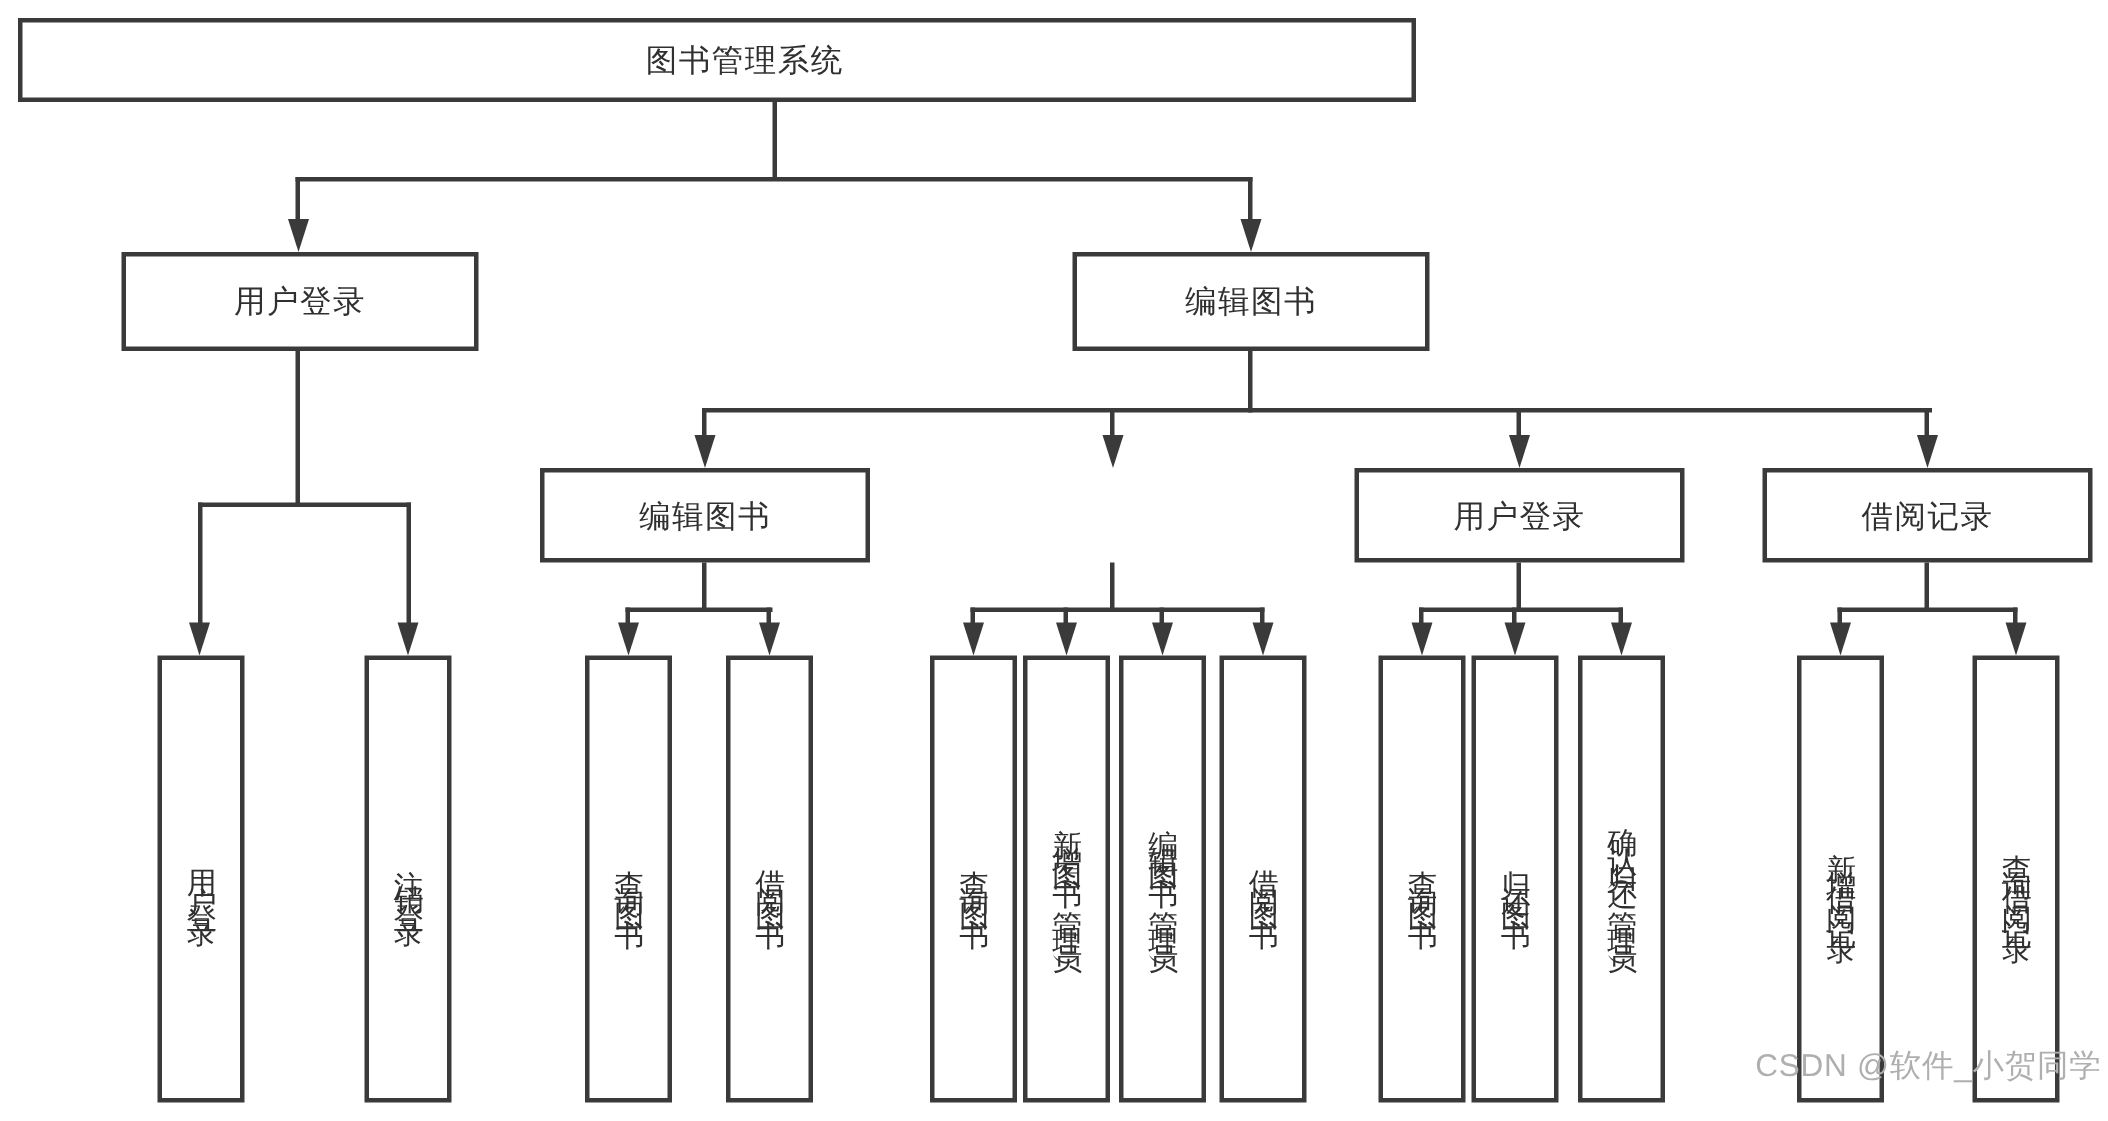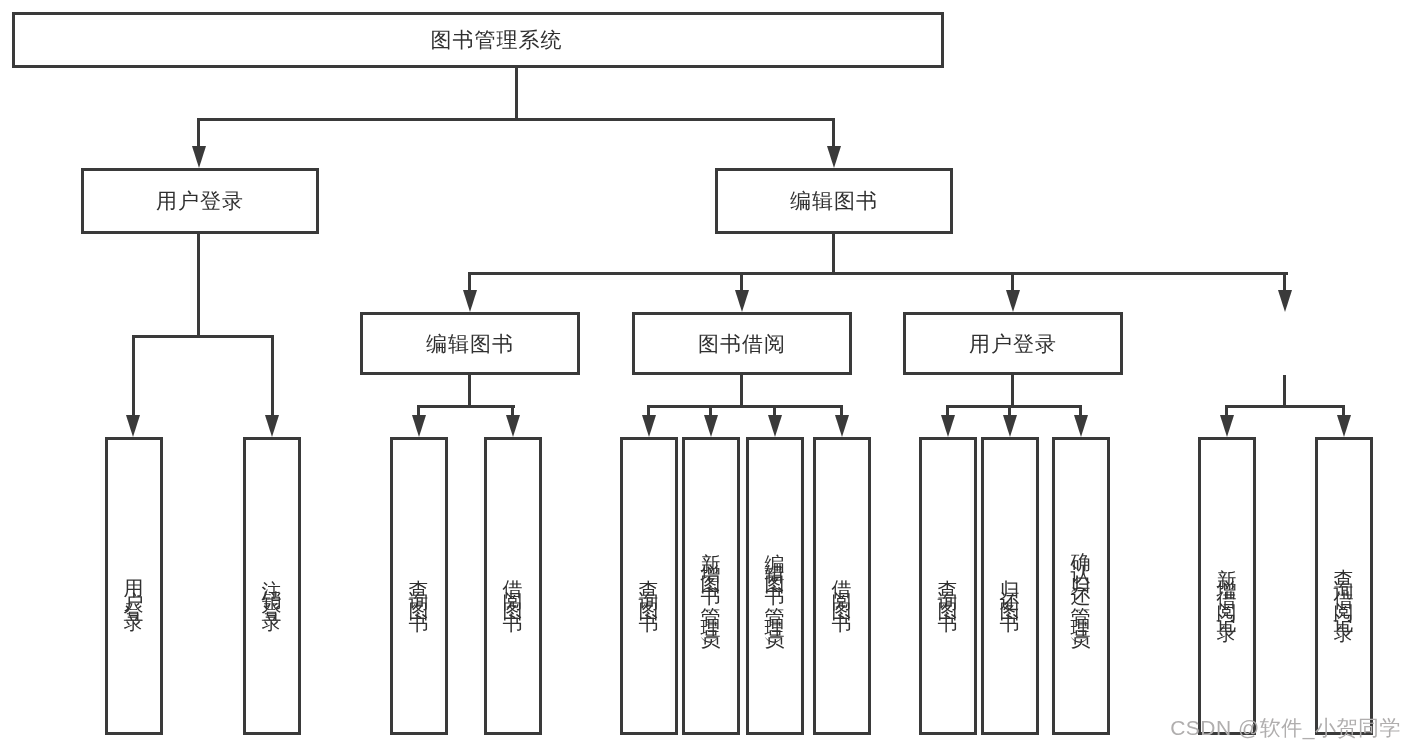--- a/index.html
+++ b/index.html
@@ -42,21 +42,21 @@
     position: absolute;
     width: 0;
     height: 0;
     border-left: 7px solid transparent;
     border-right: 7px solid transparent;
     border-top: 22px solid #3a3a3a;
   }
   .watermark {
     position: absolute;
     right: 4px;
-    bottom: 5px;
+    bottom: 23px;
     font-size: 21px;
     color: #b0aeae;
     letter-spacing: 0.5px;
     z-index: 10;
     white-space: nowrap;
   }
 </style>
 </head>
 <body>
 
@@ -94,25 +94,25 @@
   <div class="vline" style="left:740px; top:272px; width:3px; height:22px;"></div>
   <div class="arrow" style="left:735px; top:290px;"></div>
   <div class="vline" style="left:1011px; top:272px; width:3px; height:22px;"></div>
   <div class="arrow" style="left:1006px; top:290px;"></div>
   <div class="vline" style="left:1283px; top:272px; width:3px; height:22px;"></div>
   <div class="arrow" style="left:1278px; top:290px;"></div>
 
   <div class="node h" style="left:360px; top:312px; width:220px; height:63px;">
     <span>编辑图书</span>
   </div>
-  <div class="node h" style="left:632px; top:312px; width:220px; height:63px;">
-    <span>图书借阅</span>
-  </div>
   <div class="node h" style="left:903px; top:312px; width:220px; height:63px;">
     <span>用户登录</span>
+  </div>
+  <div class="node h" style="left:1175px; top:312px; width:220px; height:63px;">
+    <span>借阅记录</span>
   </div>
 
   <div class="vline" style="left:468px; top:375px; width:3px; height:32px;"></div>
   <div class="hline" style="left:417px; top:405px; width:98px; height:3px;"></div>
   <div class="vline" style="left:417px; top:405px; width:3px; height:14px;"></div>
   <div class="arrow" style="left:412px; top:415px;"></div>
   <div class="vline" style="left:511px; top:405px; width:3px; height:14px;"></div>
   <div class="arrow" style="left:506px; top:415px;"></div>
 
   <div class="vline" style="left:740px; top:375px; width:3px; height:32px;"></div>

